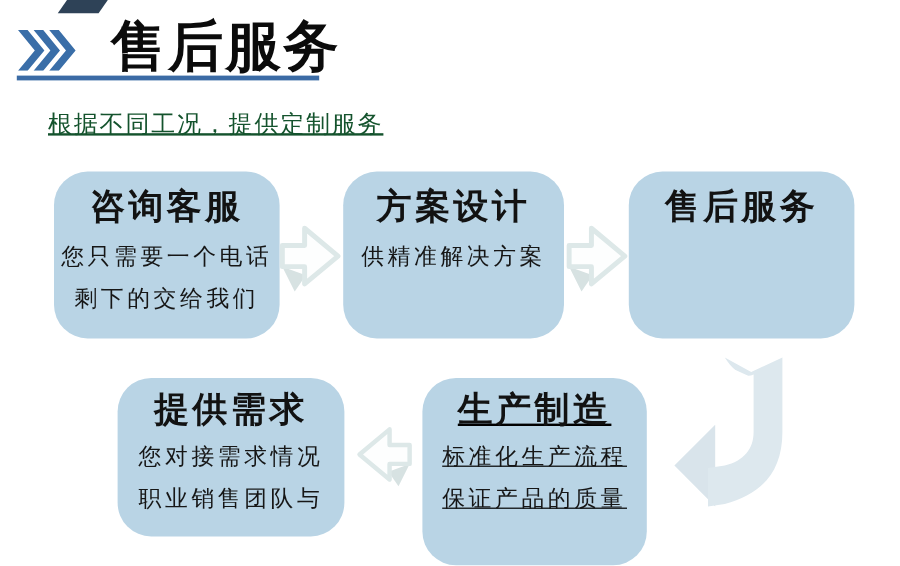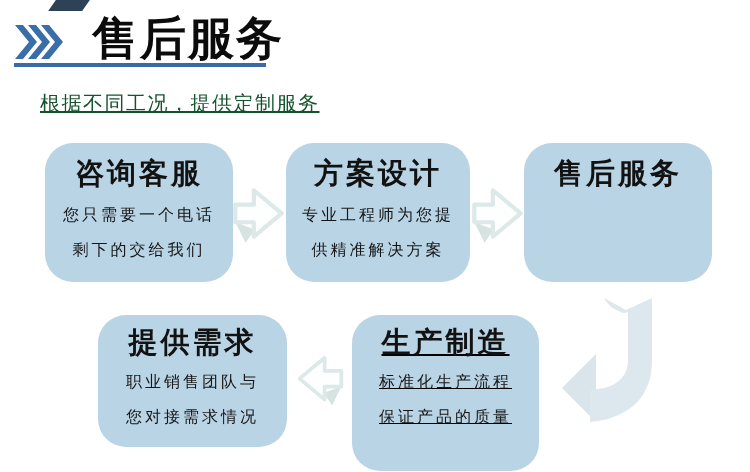--- a/index.html
+++ b/index.html
@@ -47,21 +47,21 @@
     font-family: "Liberation Sans", sans-serif;
     font-weight: 700;
     font-size: 29px;
     color: #121212;
     letter-spacing: 3px;
     line-height: 34px;
     margin-top: 13px;
   }
   .flow-box .box-line {
     font-family: "Liberation Serif", "DejaVu Serif", serif;
-    font-size: 16px;
+    font-size: 19px;
     color: #161616;
     letter-spacing: 3px;
     line-height: 35px;
   }
   .flow-box .box-body { margin-top: 7px; }
   .box-1 { left: 45px;  top: 143px; width: 188px; height: 139px; }
   .box-2 { left: 286px; top: 143px; width: 184px; height: 139px; }
   .box-3 { left: 524px; top: 143px; width: 188px; height: 139px; }
   .box-4 { left: 98px;  top: 315px; width: 189px; height: 132px; }
   .box-5 { left: 352px; top: 315px; width: 187px; height: 156px; text-decoration: underline; }
@@ -95,34 +95,33 @@
   <div class="box-title">咨询客服</div>
   <div class="box-body">
     <div class="box-line">您只需要一个电话</div>
     <div class="box-line">剩下的交给我们</div>
   </div>
 </div>
 
 <div class="flow-box box-2">
   <div class="box-title">方案设计</div>
   <div class="box-body">
-    <div class="box-line">专业工程师为您提</div>
     <div class="box-line">供精准解决方案</div>
   </div>
 </div>
 
 <div class="flow-box box-3">
   <div class="box-title">售后服务</div>
 </div>
 
 <div class="flow-box box-4">
   <div class="box-title">提供需求</div>
   <div class="box-body">
+    <div class="box-line">您对接需求情况</div>
     <div class="box-line">职业销售团队与</div>
-    <div class="box-line">您对接需求情况</div>
   </div>
 </div>
 
 <div class="flow-box box-5">
   <div class="box-title">生产制造</div>
   <div class="box-body">
     <div class="box-line">标准化生产流程</div>
     <div class="box-line">保证产品的质量</div>
   </div>
 </div>

